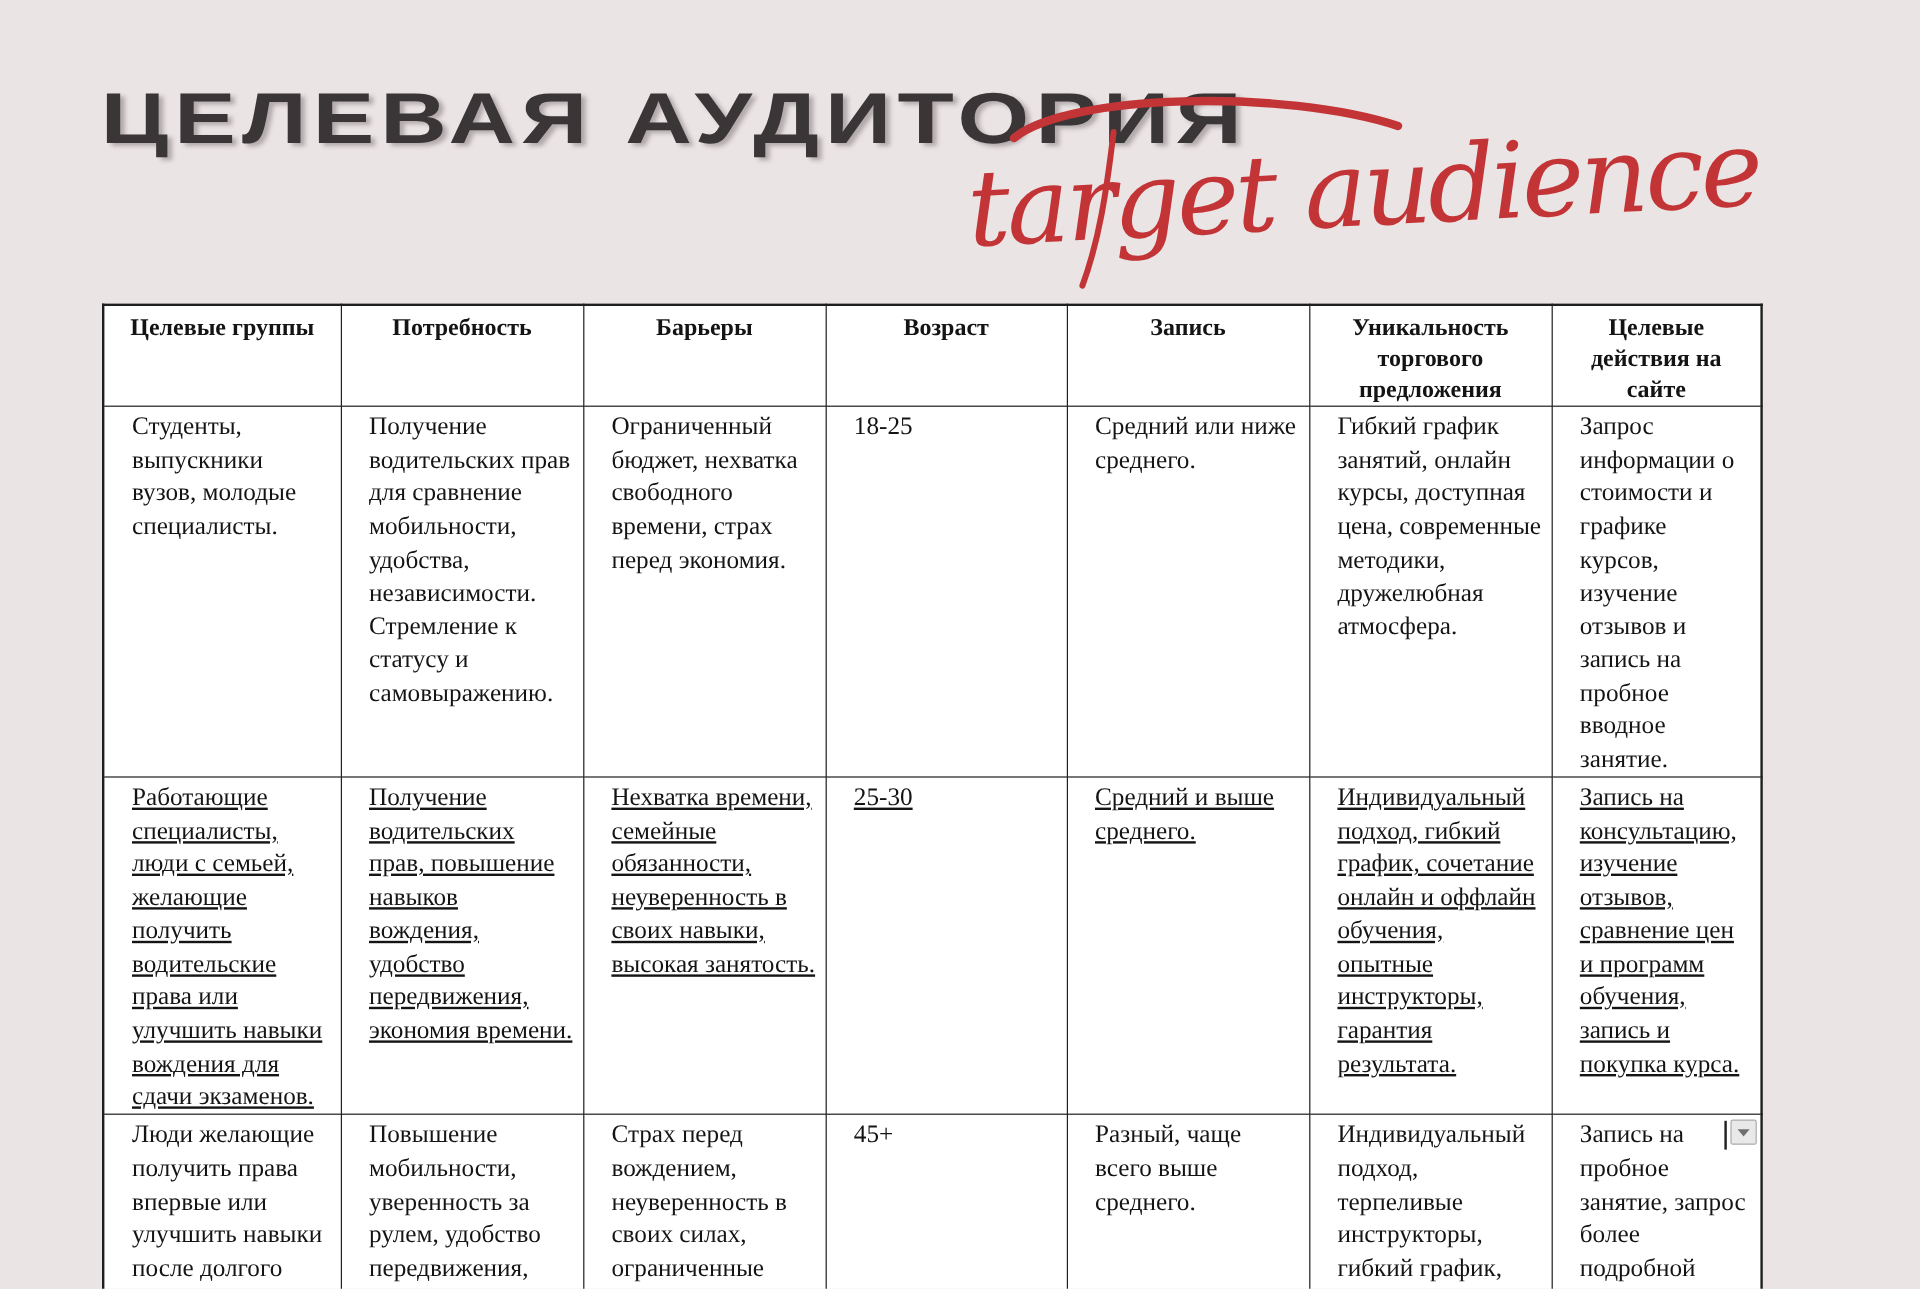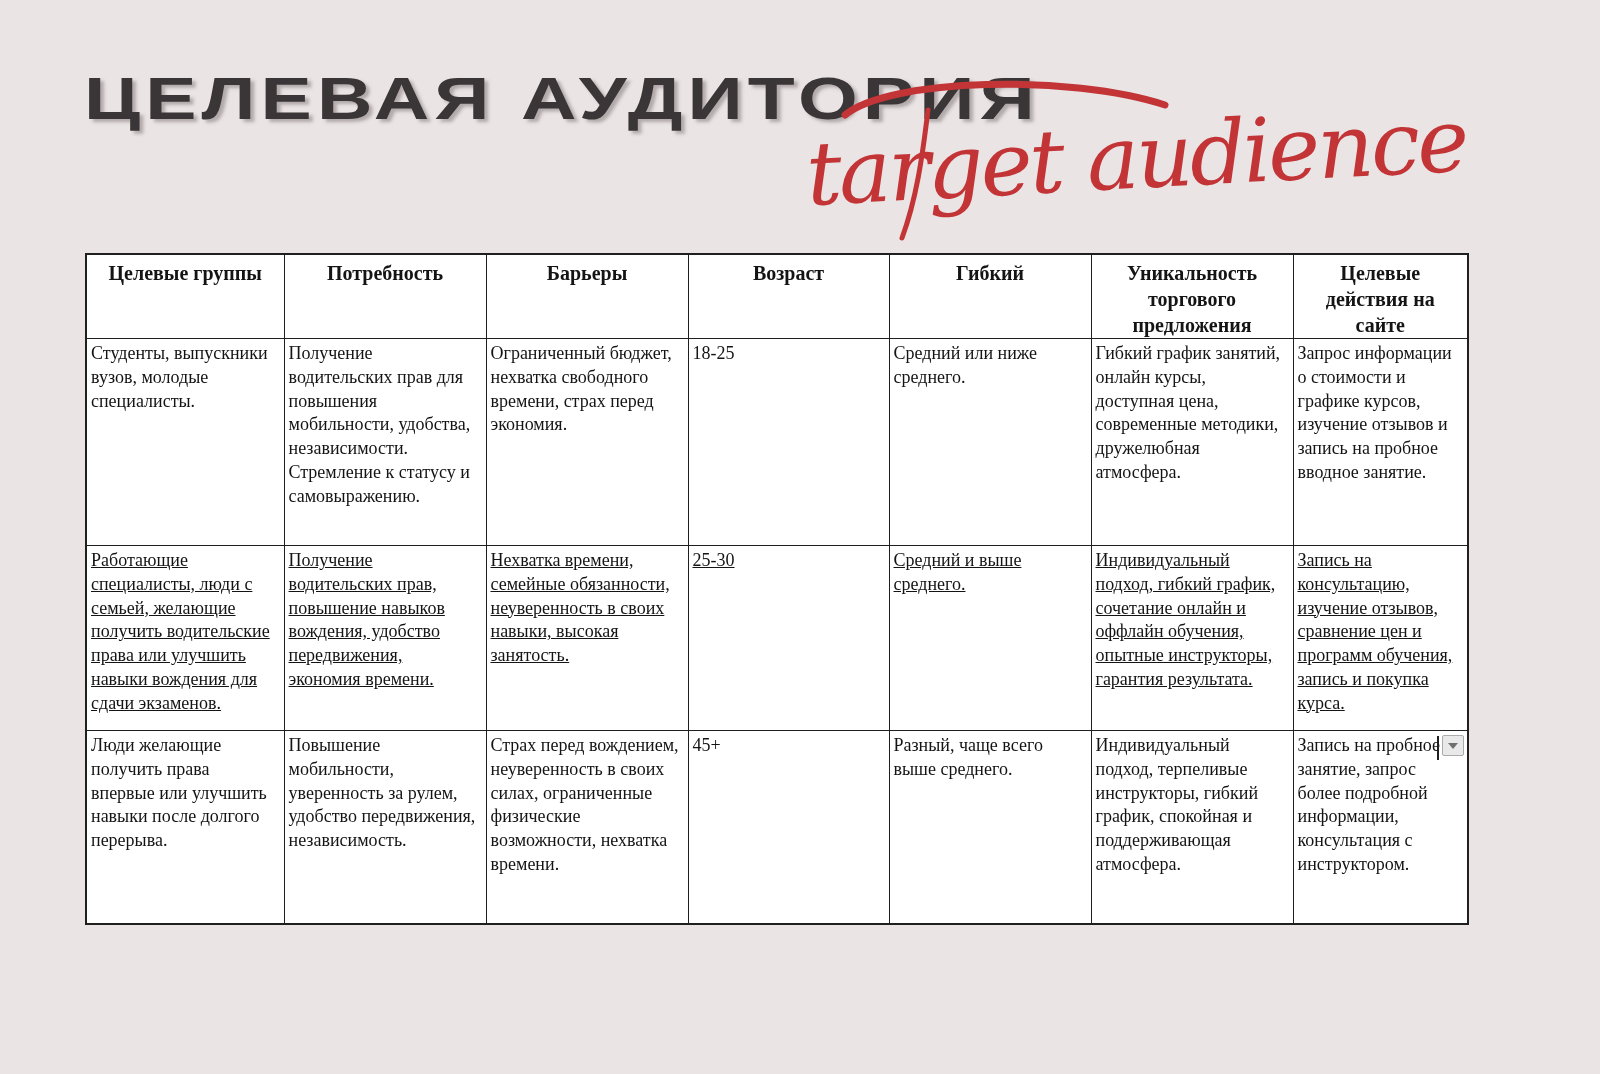--- a/index.html
+++ b/index.html
@@ -60,23 +60,23 @@
     overflow: hidden;
   }
   .ta-table th {
     font-size: 20px;
     font-weight: 700;
     text-align: center;
     padding: 5px 6px 0 6px;
     line-height: 1.3;
   }
   .ta-table td {
-    font-size: 18px;
+    font-size: 21px;
     line-height: 1.32;
-    padding: 3px 8px 0 4px;
+    padding: 3px 8px 0 23px;
     text-align: left;
   }
   tr.hdr    { height: 67px; }
   tr.row-0  { height: 207px; }
   tr.row-1  { height: 185px; text-decoration: underline; }
   tr.row-2  { height: 193px; margin-left: 44px; }
   td.cell-wrap { position: relative; }
 
   
   .cursor-bar {
@@ -130,29 +130,29 @@
         <col style="width:202px">
         <col style="width:202px">
       <col style="width:175px">
     </colgroup>
     <thead>
       <tr class="hdr">
         <th>Целевые группы</th>
         <th>Потребность</th>
         <th>Барьеры</th>
         <th>Возраст</th>
-        <th>Гибкий</th>
+        <th>Запись</th>
         <th>Уникальность торгового предложения</th>
         <th>Целевые действия на сайте</th>
       </tr>
     </thead>
     <tbody>
       <tr class="row-0">
         <td>Студенты, выпускники вузов, молодые специалисты.</td>
-        <td>Получение водительских прав для повышения мобильности, удобства, независимости. Стремление к статусу и самовыражению.</td>
+        <td>Получение водительских прав для сравнение мобильности, удобства, независимости. Стремление к статусу и самовыражению.</td>
         <td>Ограниченный бюджет, нехватка свободного времени, страх перед экономия.</td>
         <td>18-25</td>
         <td>Средний или ниже среднего.</td>
         <td>Гибкий график занятий, онлайн курсы, доступная цена, современные методики, дружелюбная атмосфера.</td>
         <td>Запрос информации о стоимости и графике курсов, изучение отзывов и запись на пробное вводное занятие.</td>
       </tr>
       <tr class="row-1">
         <td>Работающие специалисты, люди с семьей, желающие получить водительские права или улучшить навыки вождения для сдачи экзаменов.</td>
         <td>Получение водительских прав, повышение навыков вождения, удобство передвижения, экономия времени.</td>
         <td>Нехватка времени, семейные обязанности, неуверенность в своих навыки, высокая занятость.</td>

